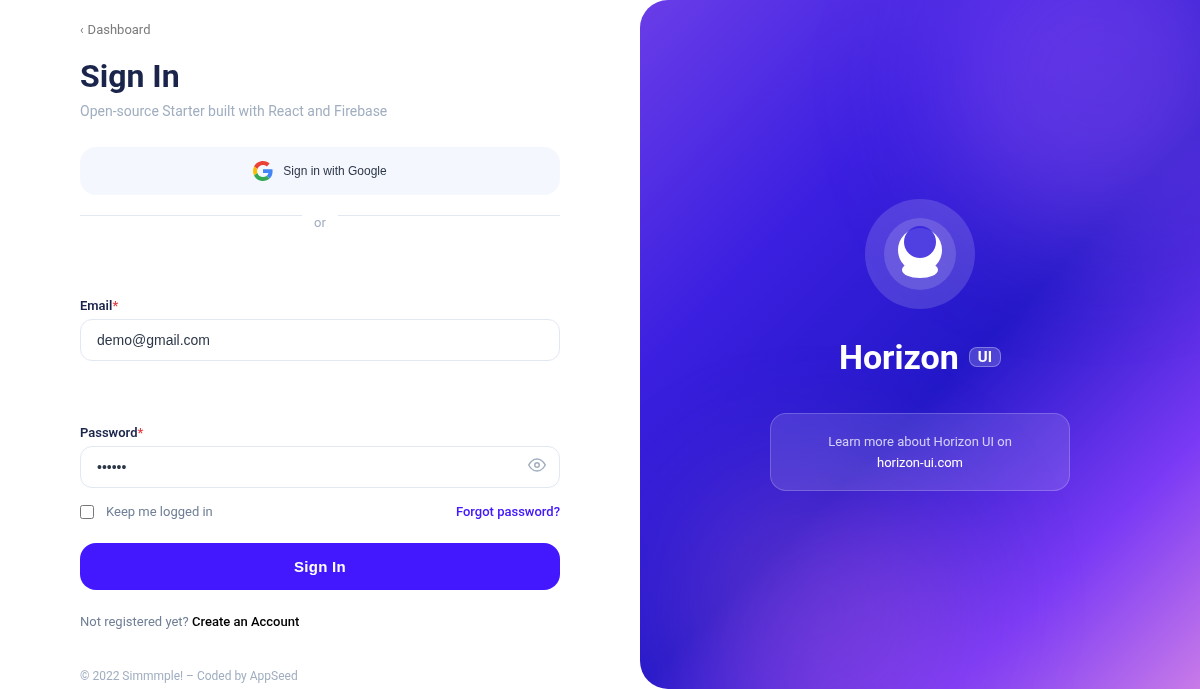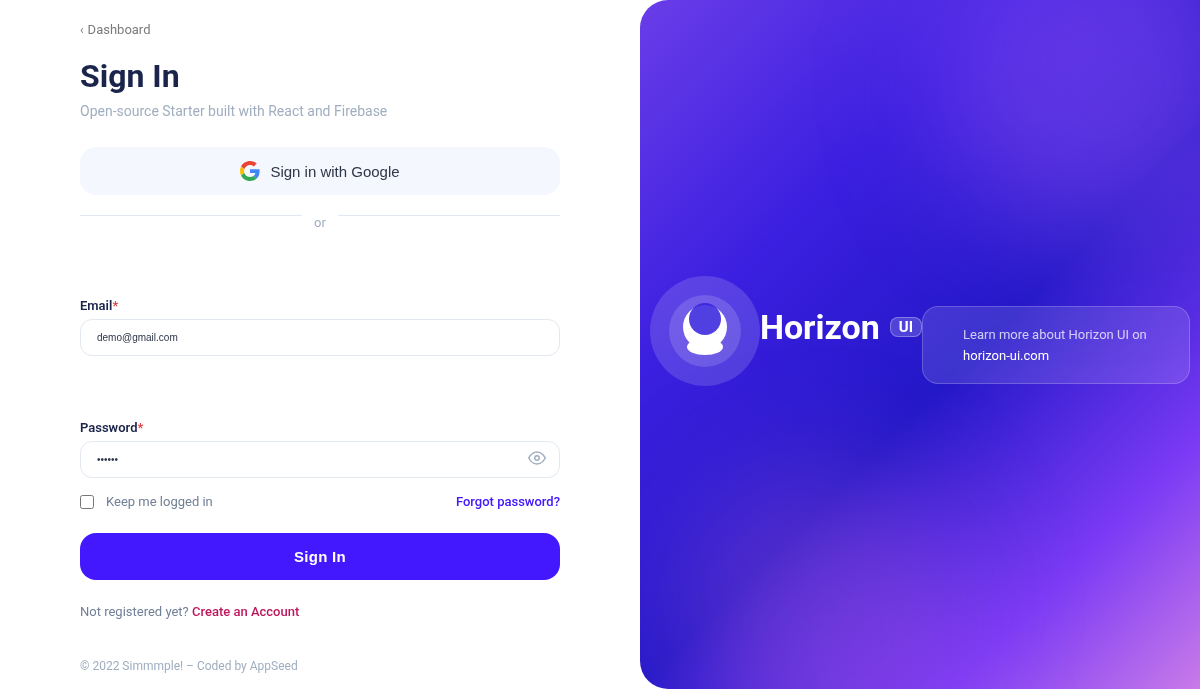--- a/index.html
+++ b/index.html
@@ -64,21 +64,21 @@
       display: flex;
       align-items: center;
       justify-content: center;
       gap: 10px;
       width: 100%;
       padding: 14px 0;
       border: none;
       border-radius: 16px;
       background: #f4f7fe;
       cursor: pointer;
-      font-size: 15px;
+      font-size: 12px;
       font-weight: 500;
       color: #2d3748;
       margin-bottom: 20px;
       transition: background 0.2s;
     }
 
     .google-icon {
       width: 20px;
       height: 20px;
     }
@@ -116,21 +116,21 @@
 
     .field-input-wrap {
       position: relative;
     }
 
     .field-input {
       width: 100%;
       padding: 12px 16px;
       border: 1px solid #e2e8f0;
       border-radius: 12px;
-      font-size: 10px;
+      font-size: 14px;
       color: #2d3748;
       background: #fff;
       outline: none;
       transition: border-color 0.2s;
     }
     .field-input::placeholder { color: #a0aec0; }
 
     .eye-icon {
       position: absolute;
       right: 14px;
@@ -183,38 +183,38 @@
       letter-spacing: 0.3px;
       transition: background 0.2s;
       margin-bottom: 24px;
     }
 
     .register-row {
       font-size: 13px;
       color: #718096;
     }
     .register-link {
-      color: #be185d;
+      color: #000000;
       text-decoration: none;
       font-weight: 500;
     }
 
     .left-footer {
       padding-bottom: 22px;
       font-size: 12px;
       color: #a0aec0;
     }
 
     
     .right-panel {
       flex: 1;
       background: linear-gradient(135deg, #6a3de8 0%, #3b1fe0 30%, #2318c8 55%, #7b3af5 80%, #c97be8 100%);
       border-radius: 28px 0 0 28px;
       display: flex;
-      flex-direction: row;
+      flex-direction: column;
       align-items: center;
       justify-content: center;
       position: relative;
       overflow: hidden;
     }
 
     .right-panel::before {
       content: '';
       position: absolute;
       top: -80px;
@@ -279,23 +279,24 @@
       font-weight: 700;
       color: #fff;
       border: 1px solid rgba(255,255,255,0.3);
     }
 
     .horizon-card {
       background: rgba(255,255,255,0.12);
       border: 1px solid rgba(255,255,255,0.2);
       border-radius: 16px;
       padding: 20px 40px;
+      text-align: center;
       position: relative;
       z-index: 1;
-      width: 268px;
+      width: 300px;
     }
     .horizon-card .card-subtitle {
       font-size: 13px;
       color: rgba(255,255,255,0.75);
       margin-bottom: 6px;
     }
     .horizon-card .card-url {
       font-size: 13px;
       font-weight: 400;
       color: #fff;

